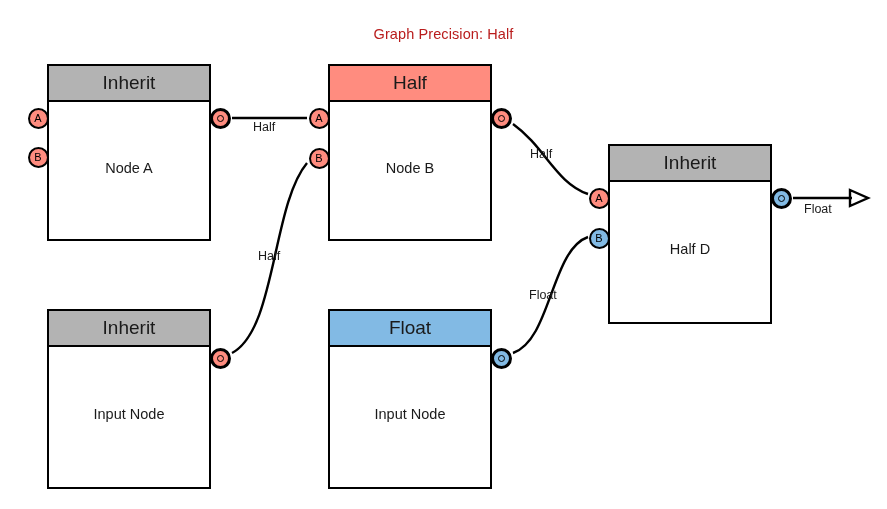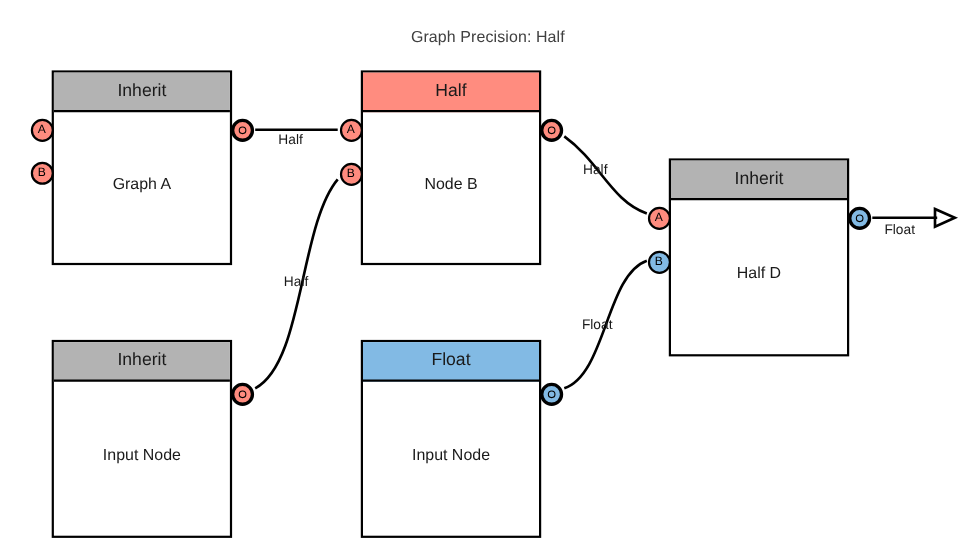--- a/index.html
+++ b/index.html
@@ -20,39 +20,39 @@
     width: 887px;
     height: 509px;
   }
   .graph-title {
     position: absolute;
     left: 0;
     top: 26px;
     width: 887px;
     text-align: center;
     font-size: 14.5px;
-    color: #404040;
+    color: #b91c1c;
     letter-spacing: 0.1px;
   }
   
   .node {
     position: absolute;
     box-sizing: border-box;
     border: 2px solid #000000;
     background: #ffffff;
     z-index: 3;
   }
   .node-header {
     box-sizing: border-box;
     height: 36px;
     border-bottom: 2px solid #000000;
     display: flex;
     align-items: center;
     justify-content: center;
-    font-size: 16px;
+    font-size: 19px;
     color: #1a1a1a;
   }
   .node-body {
     position: relative;
     height: calc(100% - 36px);
     display: flex;
     align-items: center;
     justify-content: center;
   }
   .node-label {
@@ -123,21 +123,21 @@
       <path d="M 513 124 C 545 147 556 183 588 194"></path>
       <path d="M 513 353 C 551 340 551 250 588 237"></path>
       <path d="M 793 198 L 852 198"></path>
       <path d="M 850 190 L 868 198 L 850 206 Z" fill="#000000" stroke="#000000"></path>
     </svg>
 
   <div id="nodes-layer">
       <div class="node" style="left: 47px; top: 64px; width: 164px; height: 177px;">
         <div class="node-header" style="background: rgb(179, 179, 179);">Inherit</div>
         <div class="node-body">
-          <div class="node-label">Graph A</div>
+          <div class="node-label">Node A</div>
         </div>
       </div>
       <div class="port" style="left: 27.5px; top: 107.5px; background: rgb(255, 140, 127);">
         <span>A</span>
       </div>
       <div class="port" style="left: 27.5px; top: 146.5px; background: rgb(255, 140, 127);">
         <span>B</span>
       </div>
       <div class="port hollow" style="left: 209.5px; top: 107.5px; background: rgb(255, 140, 127);">
         <span class="port-glyph"></span>

